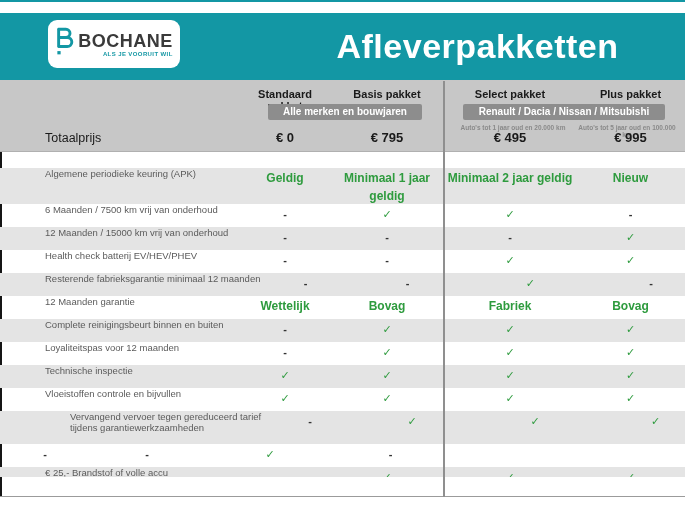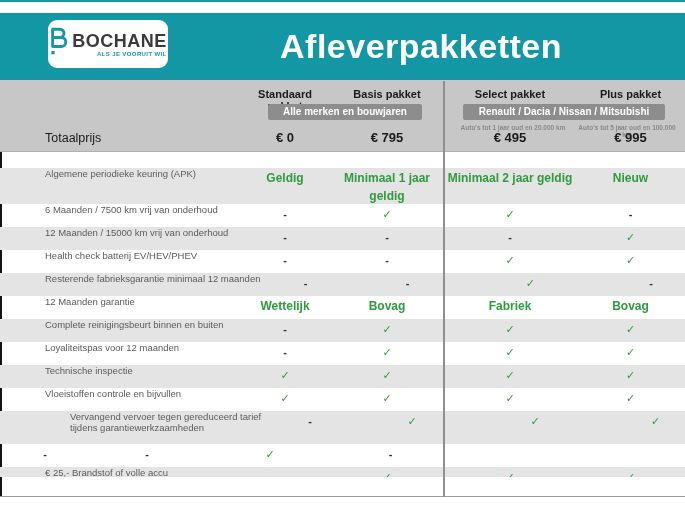--- a/index.html
+++ b/index.html
@@ -5,29 +5,29 @@
   * { margin:0; padding:0; box-sizing:border-box; }
   html,body { width:685px; height:514px; background:#ffffff; overflow:hidden;
               font-family:"Liberation Sans", sans-serif; }
   .canvas { position:relative; width:685px; height:514px; background:#fff; }
 
   
   .topline { position:absolute; left:0; top:0; width:685px; height:2px; background:#1397a4; }
 
   
   .header { position:absolute; left:0; top:13px; width:685px; height:67px; background:#1397a4; }
-  .logo-box { position:absolute; left:48px; top:7px; width:120px; height:48px;
+  .logo-box { position:absolute; left:48px; top:7px; width:132px; height:48px;
               background:#ffffff; border-radius:9px; display:flex; align-items:center;
               justify-content:center; gap:4px; }
   .logo-inner { display:flex; align-items:center; gap:3px; }
   .wordmark-wrap { display:flex; flex-direction:column; align-items:flex-end; }
   .wordmark { font-size:18px; font-weight:bold; color:#3a3a3a; letter-spacing:0.5px; line-height:18px; }
   .tagline  { font-size:6px; font-weight:bold; color:#1397a4; letter-spacing:0.4px; margin-top:1px; }
   .page-title { position:absolute; left:280px; top:0; width:395px; height:67px;
-                line-height:67px; text-align:left; color:#ffffff;
+                line-height:67px; text-align:center; color:#ffffff;
                 font-size:34px; font-weight:bold; letter-spacing:0.5px; }
 
   
   .band { position:absolute; left:0; top:80px; width:685px; height:72px; background:#c7c7c7;
           border-bottom:1px solid #b0b0b0; }
   .cols { display:flex; width:685px; }
   .cell-label { flex:0 0 240px; padding-left:45px; }
   .c1 { flex:0 0 90px;  text-align:center; }
   .c2 { flex:0 0 114px; text-align:center; }
   .c3 { flex:0 0 132px; text-align:center; }

